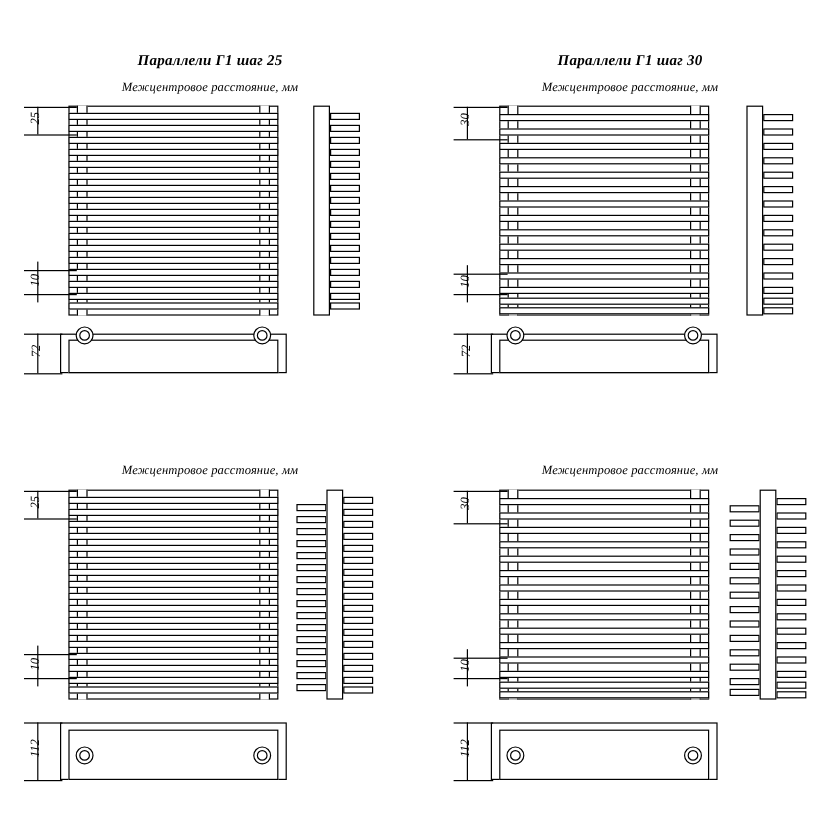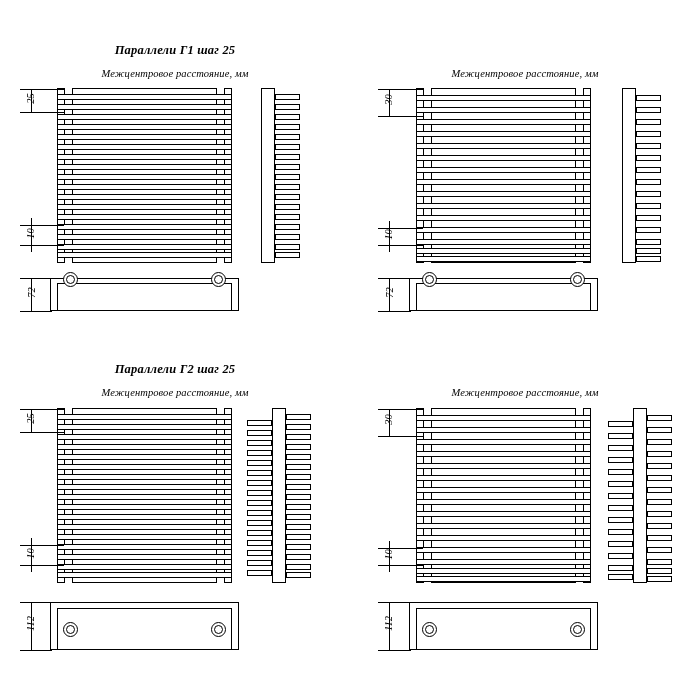--- a/index.html
+++ b/index.html
@@ -196,20 +196,21 @@
     <div class="conn-in" style="left:214px; top:275px; width:9px; height:9px;"></div>
 
     <div class="ext-h" style="left:20px; top:278px; width:32px;"></div>
     <div class="ext-h" style="left:20px; top:311px; width:32px;"></div>
     <div class="dimline-v" style="left:31px; top:278px; height:33px;"></div>
     <div class="dim-label" style="left:11px; top:287px; width:40px; text-align:center;">72</div>
   </div>
 
   <div class="panel" style="left:350px; top:0px; width:350px; height:350px;">
 
+    <div class="title" style="top:43px;">Параллели Г1 шаг 30</div>
     <div class="subtitle" style="top:68px;">Межцентровое расстояние, мм</div>
 
     <div class="front" style="left:66px; top:88px; width:175px; height:175px;"></div>
     <div class="riser" style="left:73px; top:88px; width:9px; height:175px;"></div>
     <div class="riser" style="left:225px; top:88px; width:9px; height:175px;"></div>
 
     <div>
       <div class="tube" style="left:66px; top:95px;  width:175px; height:6px;"></div>
       <div class="tube" style="left:66px; top:107px; width:175px; height:6px;"></div>
       <div class="tube" style="left:66px; top:119px; width:175px; height:6px;"></div>
@@ -264,21 +265,20 @@
     <div class="conn-in" style="left:223px; top:275px; width:9px; height:9px;"></div>
 
     <div class="ext-h" style="left:28px; top:278px; width:33px;"></div>
     <div class="ext-h" style="left:28px; top:311px; width:33px;"></div>
     <div class="dimline-v" style="left:39px; top:278px; height:33px;"></div>
     <div class="dim-label" style="left:19px; top:287px; width:40px; text-align:center;">72</div>
   </div>
 
   <div class="panel" style="left:0px; top:350px; width:350px; height:350px;">
 
-    <div class="title" style="top:12px;">Параллели Г2 шаг 25</div>
     <div class="subtitle" style="top:37px;">Межцентровое расстояние, мм</div>
 
     <div class="front" style="left:57px; top:58px; width:175px; height:175px;"></div>
     <div class="riser" style="left:64px; top:58px; width:9px; height:175px;"></div>
     <div class="riser" style="left:216px; top:58px; width:9px; height:175px;"></div>
 
     <div>
       <div class="tube" style="left:57px; top:64px;  width:175px; height:6px;"></div>
       <div class="tube" style="left:57px; top:74px;  width:175px; height:6px;"></div>
       <div class="tube" style="left:57px; top:84px;  width:175px; height:6px;"></div>

